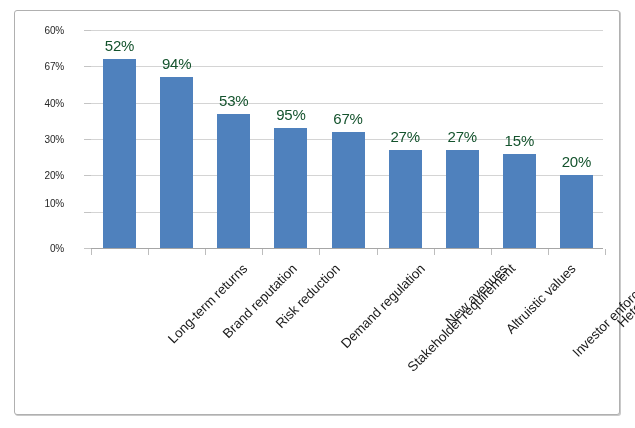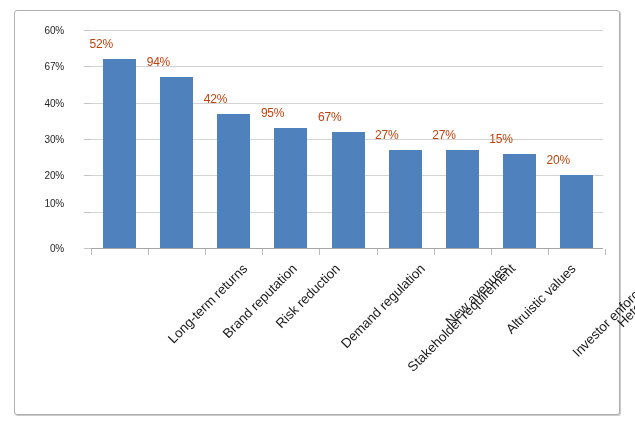--- a/index.html
+++ b/index.html
@@ -67,23 +67,24 @@
     background: #bdbdbd;
   }
   
   .bar {
     position: absolute;
     background: #4f81bd;
     bottom: 0;
   }
   .bar-label {
     position: absolute;
-    font-size: 12px;
-    color: #c2410c;
+    font-size: 15px;
+    color: #14532d;
     white-space: nowrap;
+    text-align: center;
     letter-spacing: -0.2px;
   }
   
   .cat-label {
     position: absolute;
     font-size: 13.5px;
     color: #1a1a1a;
     white-space: nowrap;
     transform-origin: right top;
     transform: rotate(-45deg);
@@ -119,21 +120,21 @@
         <div class="ytick" style="top: 192px;">10%</div>
         <div class="ytick-mark" style="top: 237px;"></div>
         <div class="ytick" style="top: 237px;">0%</div>
       </div>
     <div id="bars-layer">
         <div class="bar" style="left: 88.0556px; top: 48.0667px; width: 33px; height: 188.933px; bottom: auto; background: rgb(79, 129, 189);"></div>
         <div class="bar-label" style="left: 74.5556px; top: 26.0667px; width: 60px;">52%</div>
         <div class="bar" style="left: 145.167px; top: 66.2333px; width: 33px; height: 170.767px; bottom: auto; background: rgb(79, 129, 189);"></div>
         <div class="bar-label" style="left: 131.667px; top: 44.2333px; width: 60px;">94%</div>
         <div class="bar" style="left: 202.278px; top: 102.567px; width: 33px; height: 134.433px; bottom: auto; background: rgb(79, 129, 189);"></div>
-        <div class="bar-label" style="left: 188.778px; top: 80.5667px; width: 60px;">42%</div>
+        <div class="bar-label" style="left: 188.778px; top: 80.5667px; width: 60px;">53%</div>
         <div class="bar" style="left: 259.389px; top: 117.1px; width: 33px; height: 119.9px; bottom: auto; background: rgb(79, 129, 189);"></div>
         <div class="bar-label" style="left: 245.889px; top: 95.1px; width: 60px;">95%</div>
         <div class="bar" style="left: 316.5px; top: 120.733px; width: 33px; height: 116.267px; bottom: auto; background: rgb(79, 129, 189);"></div>
         <div class="bar-label" style="left: 303px; top: 98.7333px; width: 60px;">67%</div>
         <div class="bar" style="left: 373.611px; top: 138.9px; width: 33px; height: 98.1px; bottom: auto; background: rgb(79, 129, 189);"></div>
         <div class="bar-label" style="left: 360.111px; top: 116.9px; width: 60px;">27%</div>
         <div class="bar" style="left: 430.722px; top: 138.9px; width: 33px; height: 98.1px; bottom: auto; background: rgb(79, 129, 189);"></div>
         <div class="bar-label" style="left: 417.222px; top: 116.9px; width: 60px;">27%</div>
         <div class="bar" style="left: 487.833px; top: 142.533px; width: 33px; height: 94.4667px; bottom: auto; background: rgb(79, 129, 189);"></div>
         <div class="bar-label" style="left: 474.333px; top: 120.533px; width: 60px;">15%</div>

